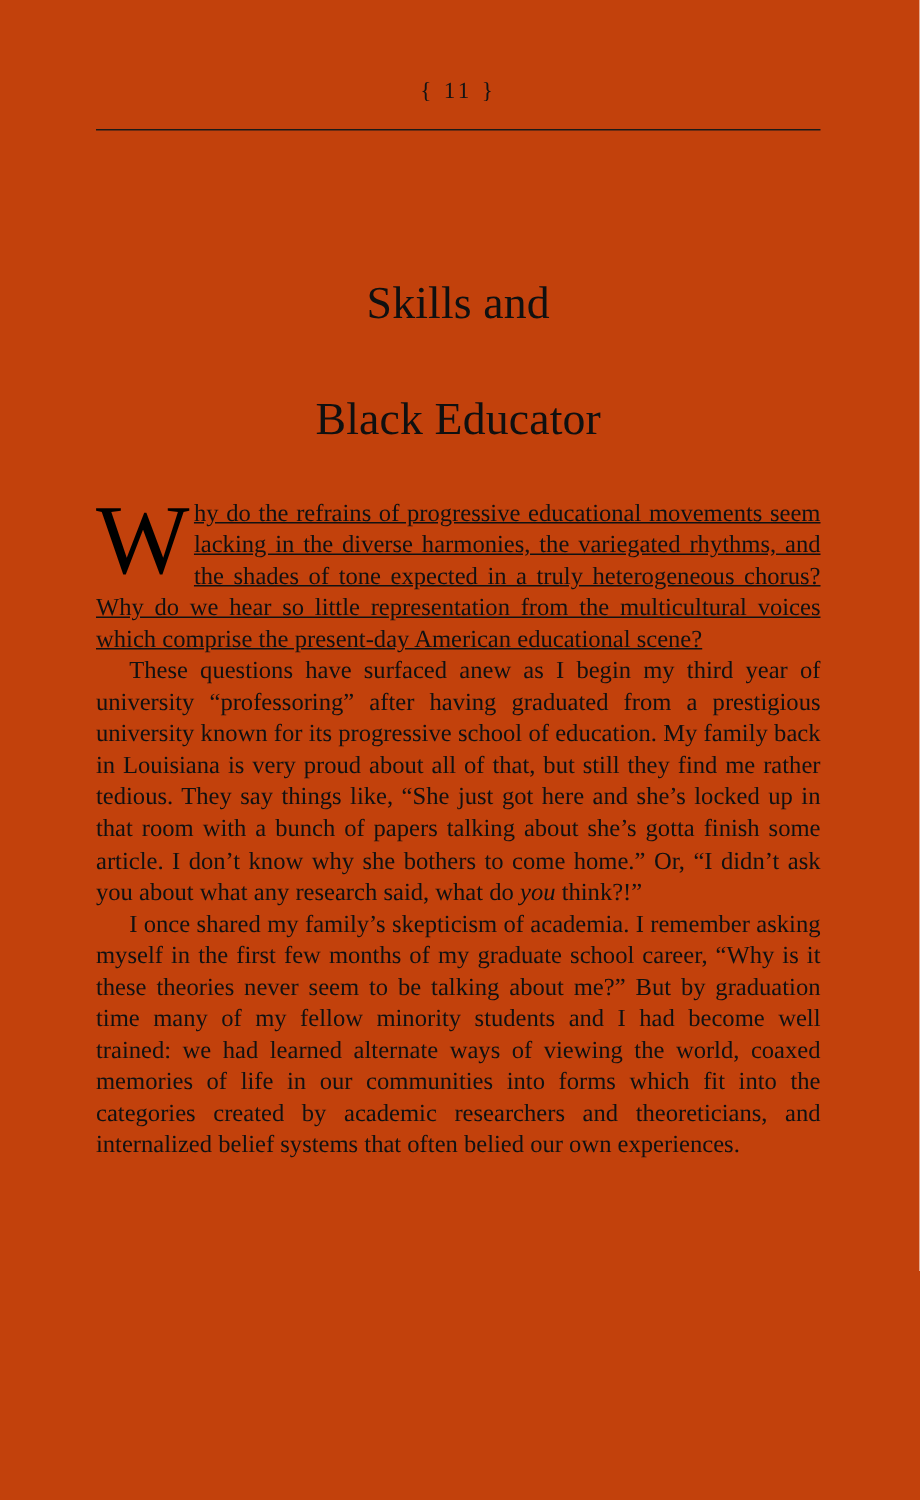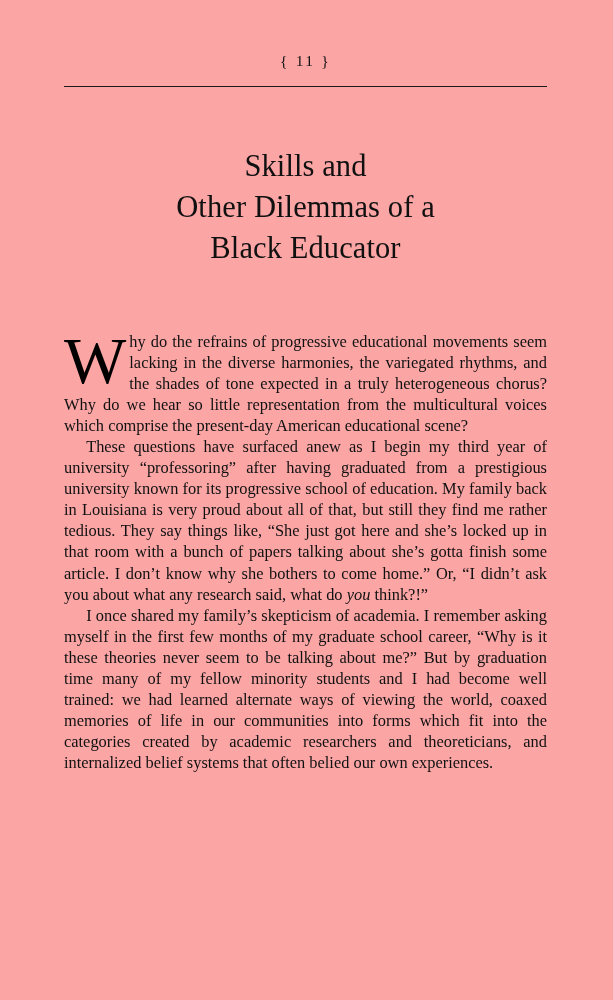--- a/index.html
+++ b/index.html
@@ -6,21 +6,21 @@
   html, body {
     margin: 0;
     padding: 0;
     background: #ffffff;
   }
 
   .page {
     position: relative;
     width: 613px;
     height: 1000px;
-    background: #fca5a5;
+    background: #c2410c;
     margin: 0 auto;
     overflow: hidden;
     font-family: "Liberation Serif", "DejaVu Serif", serif;
     color: #111111;
     -webkit-font-smoothing: antialiased;
   }
 
   
   .running-head {
     position: absolute;
@@ -52,20 +52,21 @@
     text-align: center;
     font-size: 30.5px;
     line-height: 41px;
     font-weight: normal;
     color: #101010;
     letter-spacing: 0.1px;
   }
   .chapter-title .tl {
     display: block;
     white-space: nowrap;
+    margin-top: 36px;
   }
 
   
   .body-text {
     position: absolute;
     top: 331px;
     left: 64px;
     width: 483px;
     font-size: 16.4px;
     line-height: 21.05px;
@@ -95,34 +96,34 @@
     font-family: "Liberation Serif", "DejaVu Serif", serif;
   }
 
   .body-text em {
     font-style: italic;
   }
 
   
   .first .lead {
     display: inline;
+    text-decoration: underline;
   }
 </style>
 </head>
 <body>
 
 <div class="page">
 
   <div class="running-head">{ 11 }</div>
 
   <div class="head-rule"></div>
 
   <h1 class="chapter-title">
     <span class="tl">Skills and</span>
-    <span class="tl">Other Dilemmas of a</span>
     <span class="tl">Black Educator</span>
   </h1>
 
   <div class="body-text">
 
     <p class="first">
       <span class="dropcap">W</span><span class="lead">hy do the refrains of progressive educational movements seem lacking in the diverse harmonies, the variegated rhythms, and the shades of tone expected in a truly heterogeneous chorus? Why do we hear so little representation from the multicultural voices which comprise the present-day American educational scene?</span>
     </p>
 
     <p><span>These questions have surfaced anew as I begin my third year of university “professoring” after having graduated from a prestigious university known for its progressive school of education. My family back in Louisiana is very proud about all of that, but still they find me rather tedious. They say things like, “She just got here and she’s locked up in that room with a bunch of papers talking about she’s gotta finish some article. I don’t know why she bothers to come home.” Or, “I didn’t ask you about what any research said, what do </span><em>you</em><span> think?!”</span></p>

